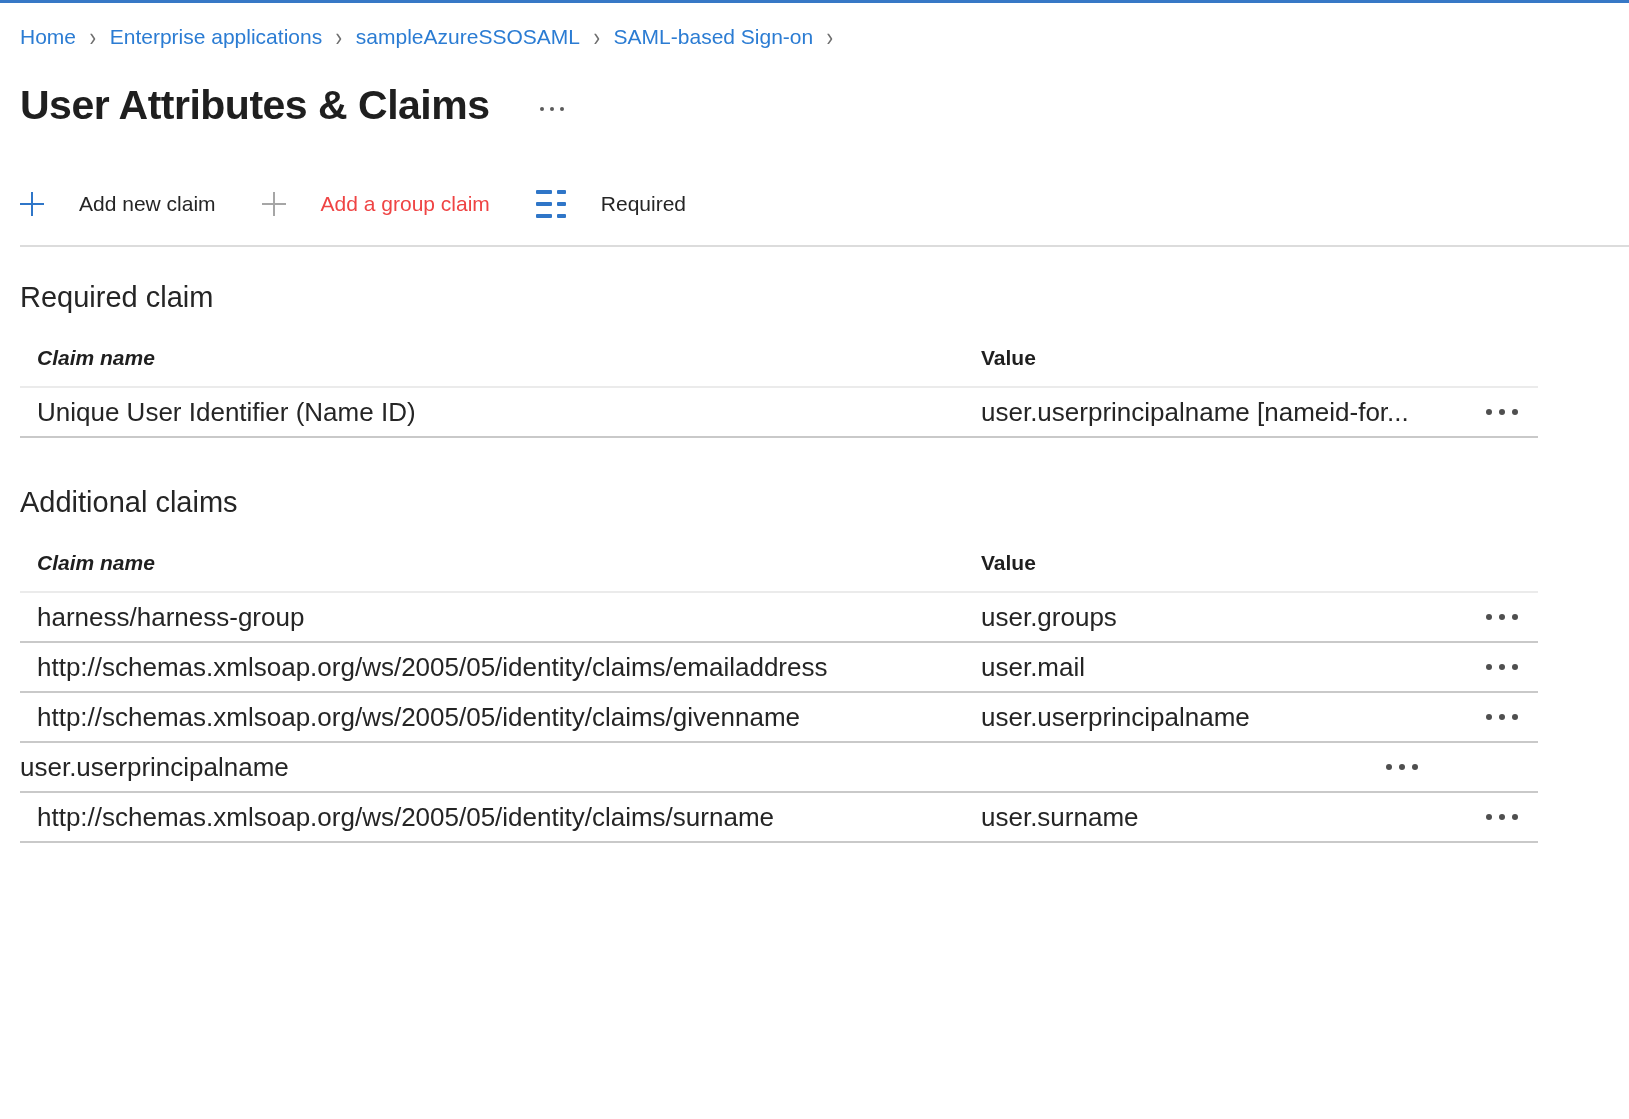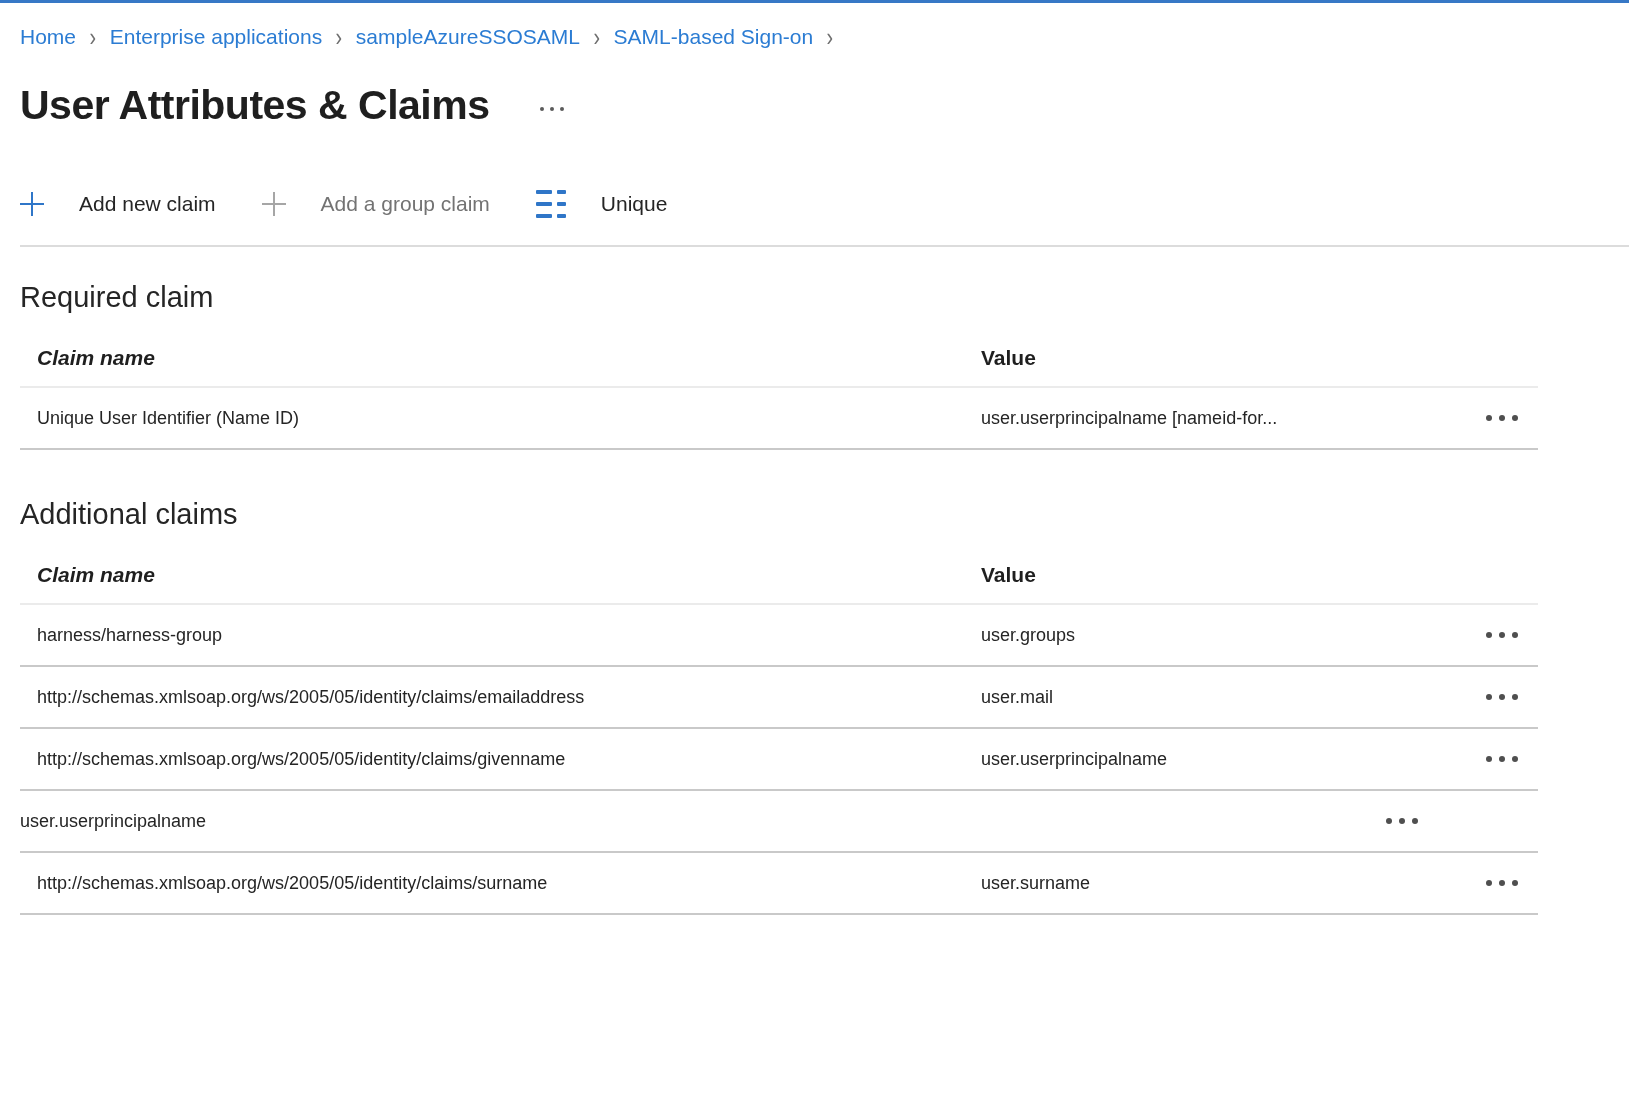--- a/index.html
+++ b/index.html
@@ -20,21 +20,21 @@
   
   .title-row { display: flex; align-items: center; margin-top: 26px; height: 56px; text-align: right; }
   .page-title { font-size: 41px; font-weight: 700; letter-spacing: -0.5px; color: #1f1f1f; margin: 0; }
   .title-menu { margin-left: 44px; margin-top: 8px; display: flex; gap: 6px; cursor: pointer; padding: 6px; }
   .title-menu i { width: 4px; height: 4px; border-radius: 50%; background: #5a5a5a; }
 
   
   .toolbar { margin-top: 48px; display: flex; align-items: center; height: 46px; }
   .tb-btn { display: flex; align-items: center; margin-right: 46px; cursor: pointer; font-size: 21px; color: #252525; background: none; border: none; padding: 0; font-family: inherit; gap: 20px; }
   .tb-btn .lbl { margin-left: 15px; }
-  .tb-btn.disabled { color: #737373; cursor: default; }
+  .tb-btn.disabled { color: #ef4444; cursor: default; }
 
   .plus-icon { position: relative; width: 24px; height: 24px; display: inline-block; }
   .plus-icon::before, .plus-icon::after { content: ""; position: absolute; background: #2f76c8; }
   .plus-icon::before { left: 11px; top: 0; width: 2px; height: 24px; }
   .plus-icon::after  { left: 0; top: 11px; width: 24px; height: 2px; }
   .plus-icon.gray::before, .plus-icon.gray::after { background: #a6a6a6; }
 
   .columns-icon { display: inline-grid; grid-template-columns: 16px 9px; grid-auto-rows: 4px; gap: 8px 5px; }
   .columns-icon i { background: #2f76c8; border-radius: 1px; }
 
@@ -43,21 +43,21 @@
   
   .section-heading { font-size: 29px; font-weight: 400; color: #252525; margin: 0; }
   .sec-required .section-heading { margin-top: 34px; }
   .sec-additional .section-heading { margin-top: 48px; }
 
   .claims-table { width: 1518px; }
   .thead { display: grid; grid-template-columns: 961px 457px 100px; margin-top: 32px; font-size: 21px; font-weight: 700; color: #1f1f1f; }
   .thead .cell-name { padding-left: 17px; font-style: italic; }
   .head-divider { border: none; border-top: 2px solid #ebebeb; margin: 16px 0 0 0; }
 
-  .trow { display: grid; grid-template-columns: 961px 457px 100px; align-items: center; height: 62px; border-bottom: 2px solid #c9c9c9; font-size: 18px; cursor: pointer; }
+  .trow { display: grid; grid-template-columns: 961px 457px 100px; align-items: center; height: 50px; border-bottom: 2px solid #c9c9c9; font-size: 26px; cursor: pointer; }
   .trow .cell-name { padding-left: 17px; white-space: nowrap; overflow: hidden; }
   .trow .cell-value { white-space: nowrap; overflow: hidden; }
 
   .ellipsis-menu { display: flex; gap: 7px; justify-content: flex-end; padding-right: 20px; cursor: pointer; align-items: center; }
   .ellipsis-menu i { width: 6px; height: 6px; border-radius: 50%; background: #4f4f4f; }
 </style>
 </head>
 <body>
 
 <div class="topbar"></div>
@@ -95,21 +95,21 @@
     </button>
     <button class="tb-btn">
       <span class="columns-icon">
         <i></i>
           <i></i>
           <i></i>
           <i></i>
           <i></i>
           <i></i>
       </span>
-      <span class="lbl">Unique</span>
+      <span class="lbl">Required</span>
     </button>
   </div>
   <hr class="toolbar-divider">
 
   <section class="sec-required">
     <h2 class="section-heading">Required claim</h2>
     <div class="claims-table">
       <div class="thead">
         <span class="cell-name">Claim name</span>
         <span class="cell-value">Value</span>

